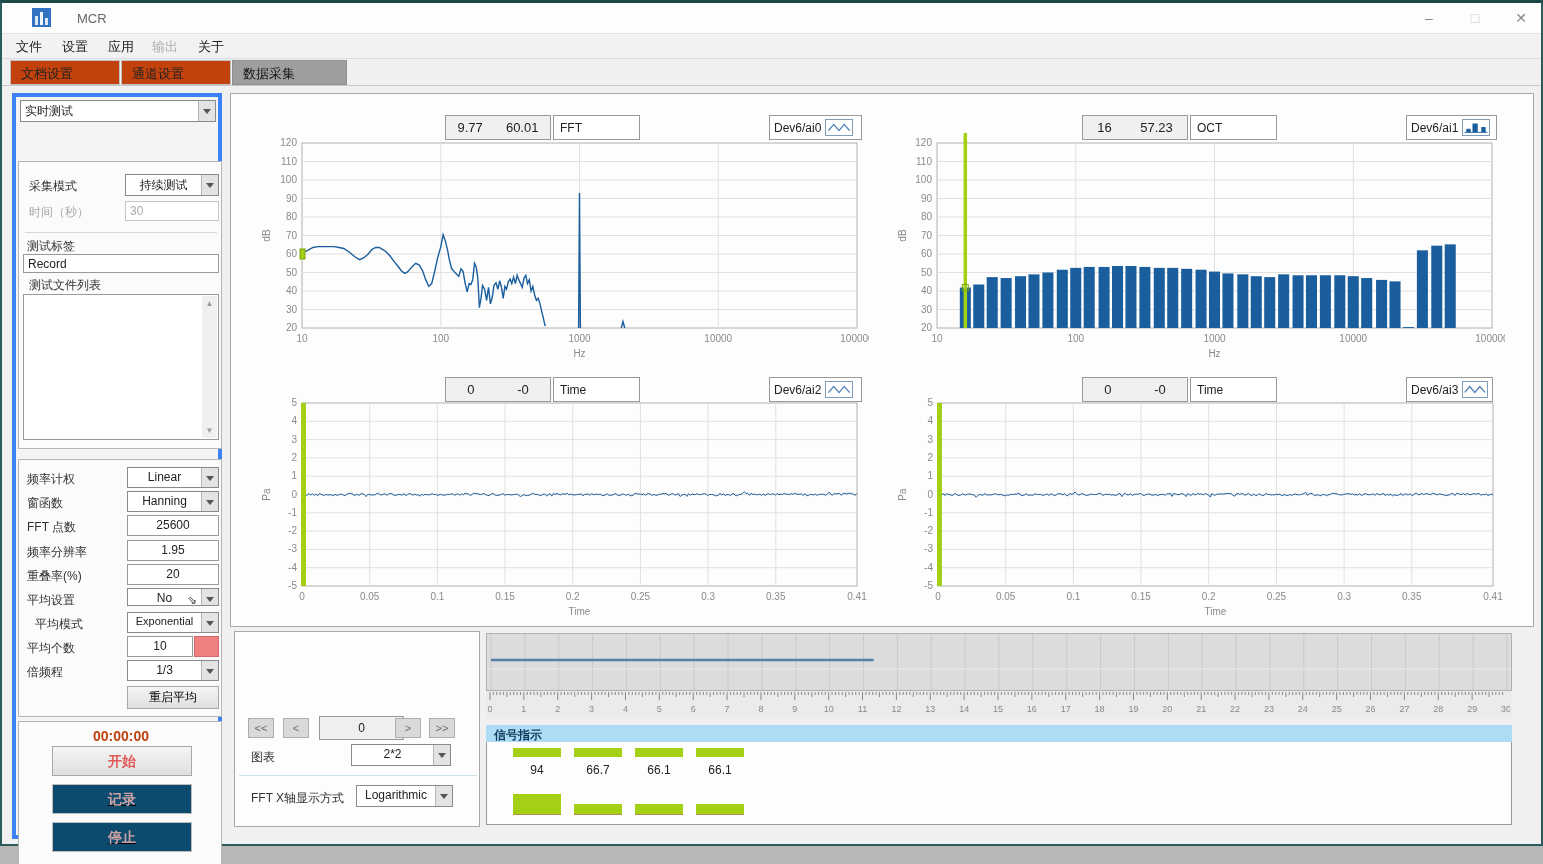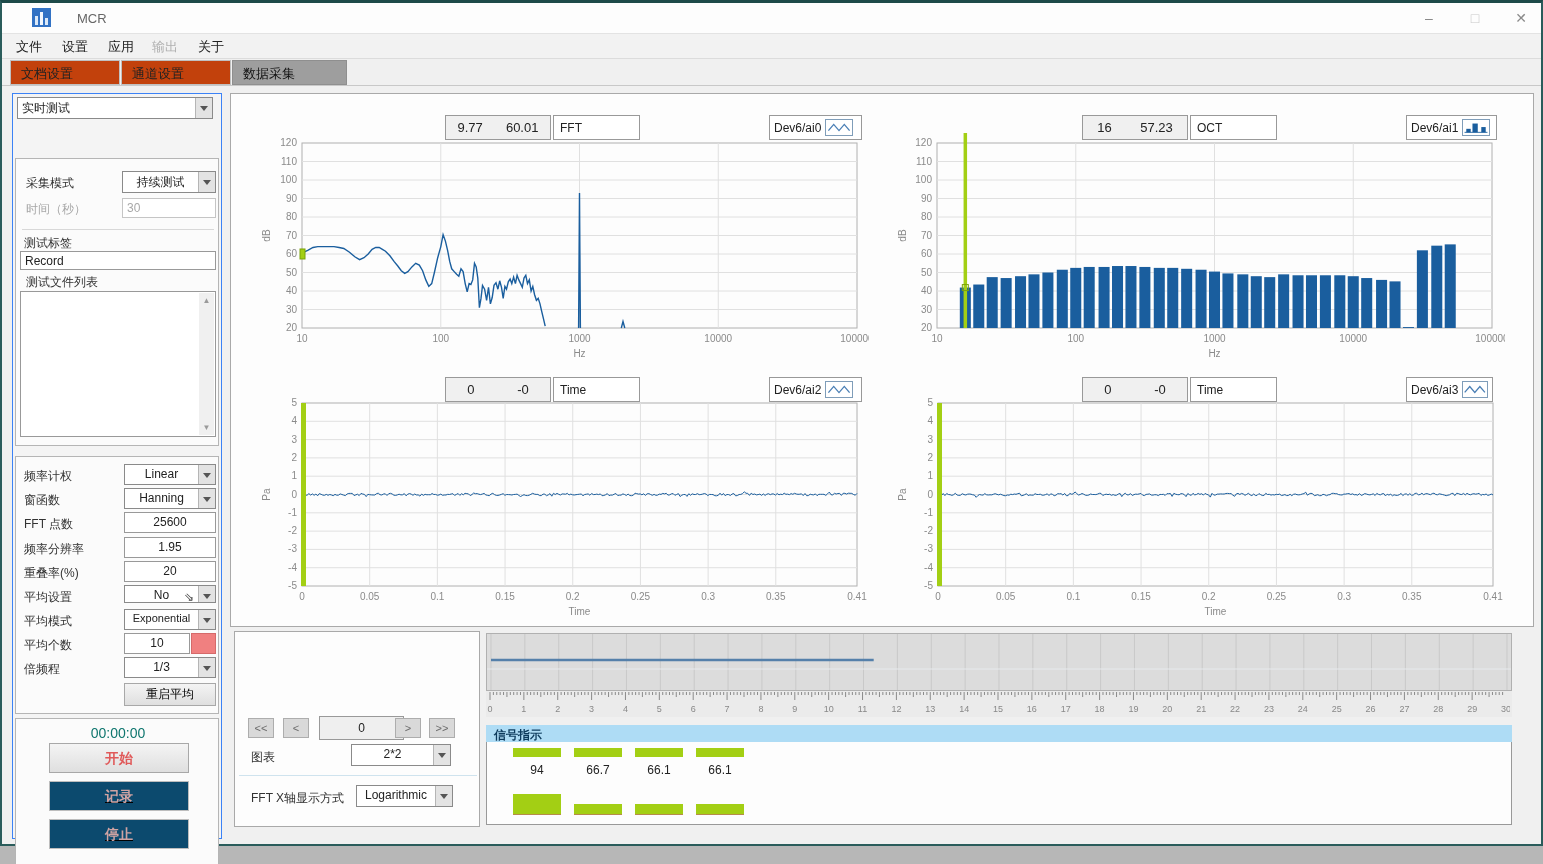--- a/index.html
+++ b/index.html
@@ -11,35 +11,35 @@
   .titlebar { left:0; top:0; width:100%; height:30px; background:#fdfdfd; }
   .title-text { left:54px; top:8px; font-size:13px; color:#666;margin-left:21px; }
   .win-btn { top:4px; width:30px; height:22px; color:#8a8a8a; font-size:14px; text-align:center; line-height:22px; }
   .menubar { left:0; top:30px; width:100%; height:26px; background:#f2f2f2; border-top:1px solid #e3e3e3; border-bottom:1px solid #dcdcdc; }
   .menu-item { top:4px; font-size:13px; color:#222; }
   .menu-item.disabled { color:#b0b0b0; }
   .tabbar { left:0; top:57px; width:100%; height:26px; background:#f0f0f0; border-bottom:1px solid #c8c8c8; }
   .tab { top:0; height:25px; font-size:13px; color:#222; background:#c2410c; border:1px solid #c0c0c0;
          text-align:left; padding:4px 0 0 10px; }
   .tab.active { background:#9e9e9e; border-color:#8f8f8f; color:#111; }
-  .panel { background:#f7f7f7; border:1px solid #3b82f6; }
+  .panel { background:#f7f7f7; border:4px solid #3b82f6; }
   .groupbox { background:#fbfbfb; border:1px solid #b5b5b5;margin-top:32px; }
   .lbl { font-size:12px; color:#333; white-space:nowrap; }
   .lbl.disabled { color:#a8a8a8; }
   .field { background:#fff; border:1px solid #999; font-size:12px; color:#222; text-align:center; line-height:18px; }
   .field.left { text-align:left; padding-left:4px; }
   .field.disabled { border-color:#c5c5c5; color:#a8a8a8; }
   .select { background:#fff; border:1px solid #8a8a8a; font-size:12px; color:#222; }
   .select .val { position:absolute; left:0; right:17px; top:2px; text-align:center; }
   .dd-btn { position:absolute; right:0; top:0; bottom:0; width:17px; background:#e3e3e3; border-left:1px solid #b5b5b5; }
   .dd-btn::after { content:""; position:absolute; left:4px; top:8px; border:4px solid transparent; border-top:5px solid #555; }
   .btn { background:linear-gradient(#f4f4f4,#dfdfdf); border:1px solid #a8a8a8; text-align:center; font-size:14px; }
   .btn.small { background:#d9d9d9; border:1px solid #adadad; color:#6a6a6a; font-size:11px; line-height:18px; }
   .btn.disabled { background:#0c4a6e; border-color:#bdbdbd;text-decoration:underline; }
-  .timer { font-size:14px; font-weight:normal; color:#0f766e; text-align:center; }
+  .timer { font-size:14px; font-weight:bold; color:#c2410c; text-align:center; }
   .start-label { color:#e05a5a; font-weight:bold; line-height:28px; }
   .dis-label { color:#cfa3a3; font-weight:bold; line-height:28px; }
   .charts-panel { background:#fdfdfd; border:1px solid #a9a9a9; }
   .chart-head { width:106px; height:25px; background:#f0f0f0; border:1px solid #999; display:flex; align-items:center; justify-content:space-around; font-size:13px; color:#222; }
   .chart-name { width:87px; height:25px; background:#fff; border:1px solid #999; font-size:12px; color:#222; padding:5px 0 0 6px; }
   .chan { height:25px; background:#fff; border:1px solid #999; font-size:12px; color:#222; display:flex; align-items:center; gap:4px; padding:0 4px; }
   .icon-box { width:28px; height:17px; background:#fff; border:1px solid #7f9db9; display:inline-block; }
   .listbox { background:#fff; border:1px solid #999; }
   .scrollbar { position:absolute; right:1px; top:1px; bottom:1px; width:15px; background:#f0f0f0; }
   .sb-arrow { position:absolute; left:0; width:15px; height:15px; background:#f0f0f0; color:#9a9a9a; font-size:8px; text-align:center; line-height:15px; }
@@ -129,21 +129,21 @@
       <span class="abs lbl" style="left:8px;top:84px">频率分辨率</span>
       <div class="abs field" style="left:108px;top:80px;width:92px;height:21px;line-height:19px">1.95</div>
       <span class="abs lbl" style="left:8px;top:108px">重叠率(%)</span>
       <div class="abs field" style="left:108px;top:104px;width:92px;height:21px;line-height:19px">20</div>
       <span class="abs lbl" style="left:8px;top:132px">平均设置</span>
       <div class="abs select" style="left:108px;top:128px;width:92px;height:18px">
             <span class="val">No</span>
             <span class="dd-btn"></span>
           </div>
       <span class="abs cursor-arrow" style="left:168px;top:133px">⇘</span>
-      <span class="abs lbl" style="left:8px;top:156px">平均模式</span>
+      <span class="abs lbl" style="left:16px;top:156px">平均模式</span>
       <div class="abs select" style="left:108px;top:152px;width:92px;height:21px">
             <span class="val" style="font-size:11px">Exponential</span>
             <span class="dd-btn"></span>
           </div>
       <span class="abs lbl" style="left:8px;top:180px">平均个数</span>
       <div class="abs field" style="left:108px;top:176px;width:66px;height:21px;line-height:19px">10</div>
       <div class="abs redbox" style="left:175px;top:176px;width:25px;height:21px"></div>
       <span class="abs lbl" style="left:8px;top:204px">倍频程</span>
       <div class="abs select" style="left:108px;top:200px;width:92px;height:21px">
             <span class="val">1/3</span>

